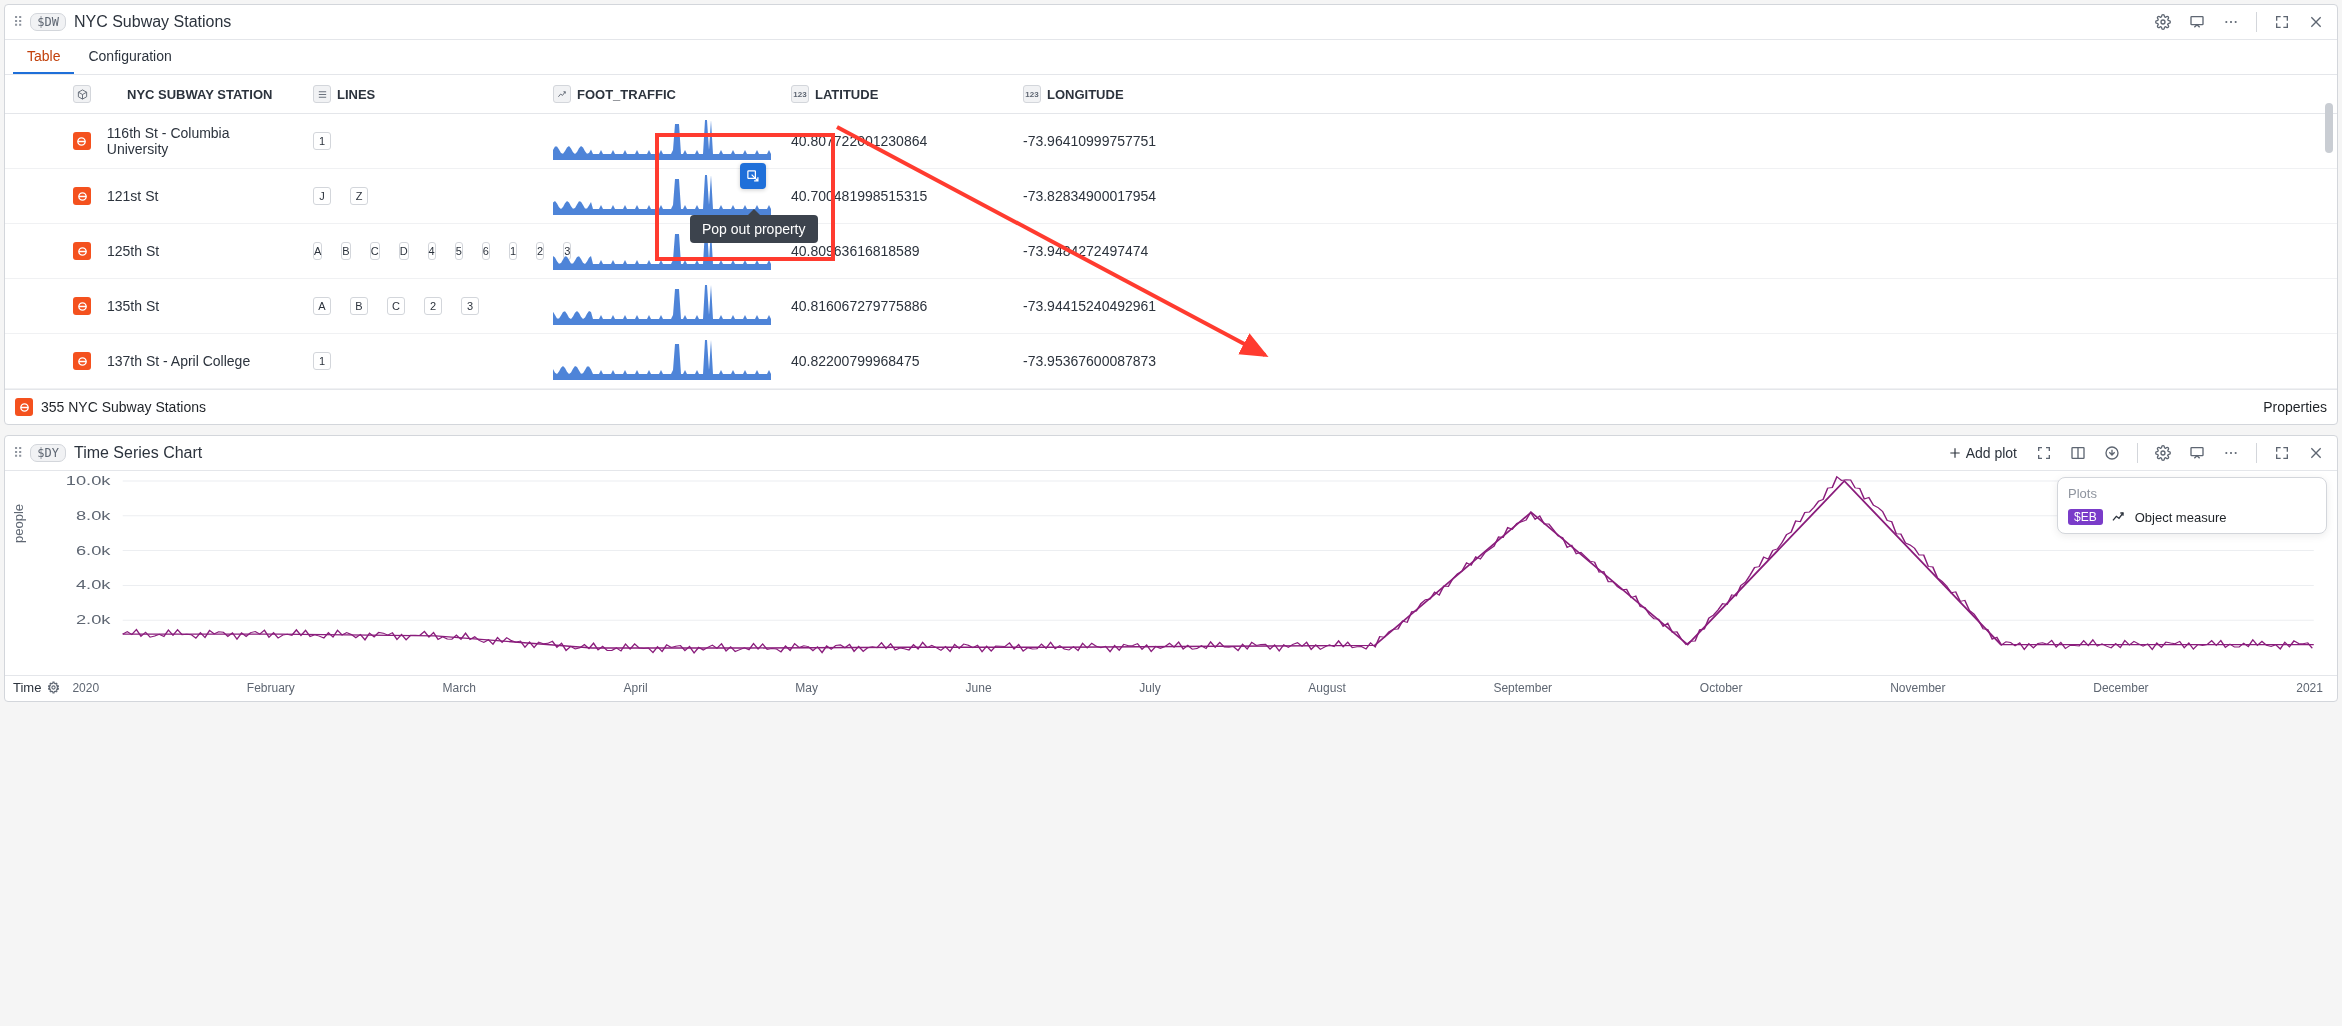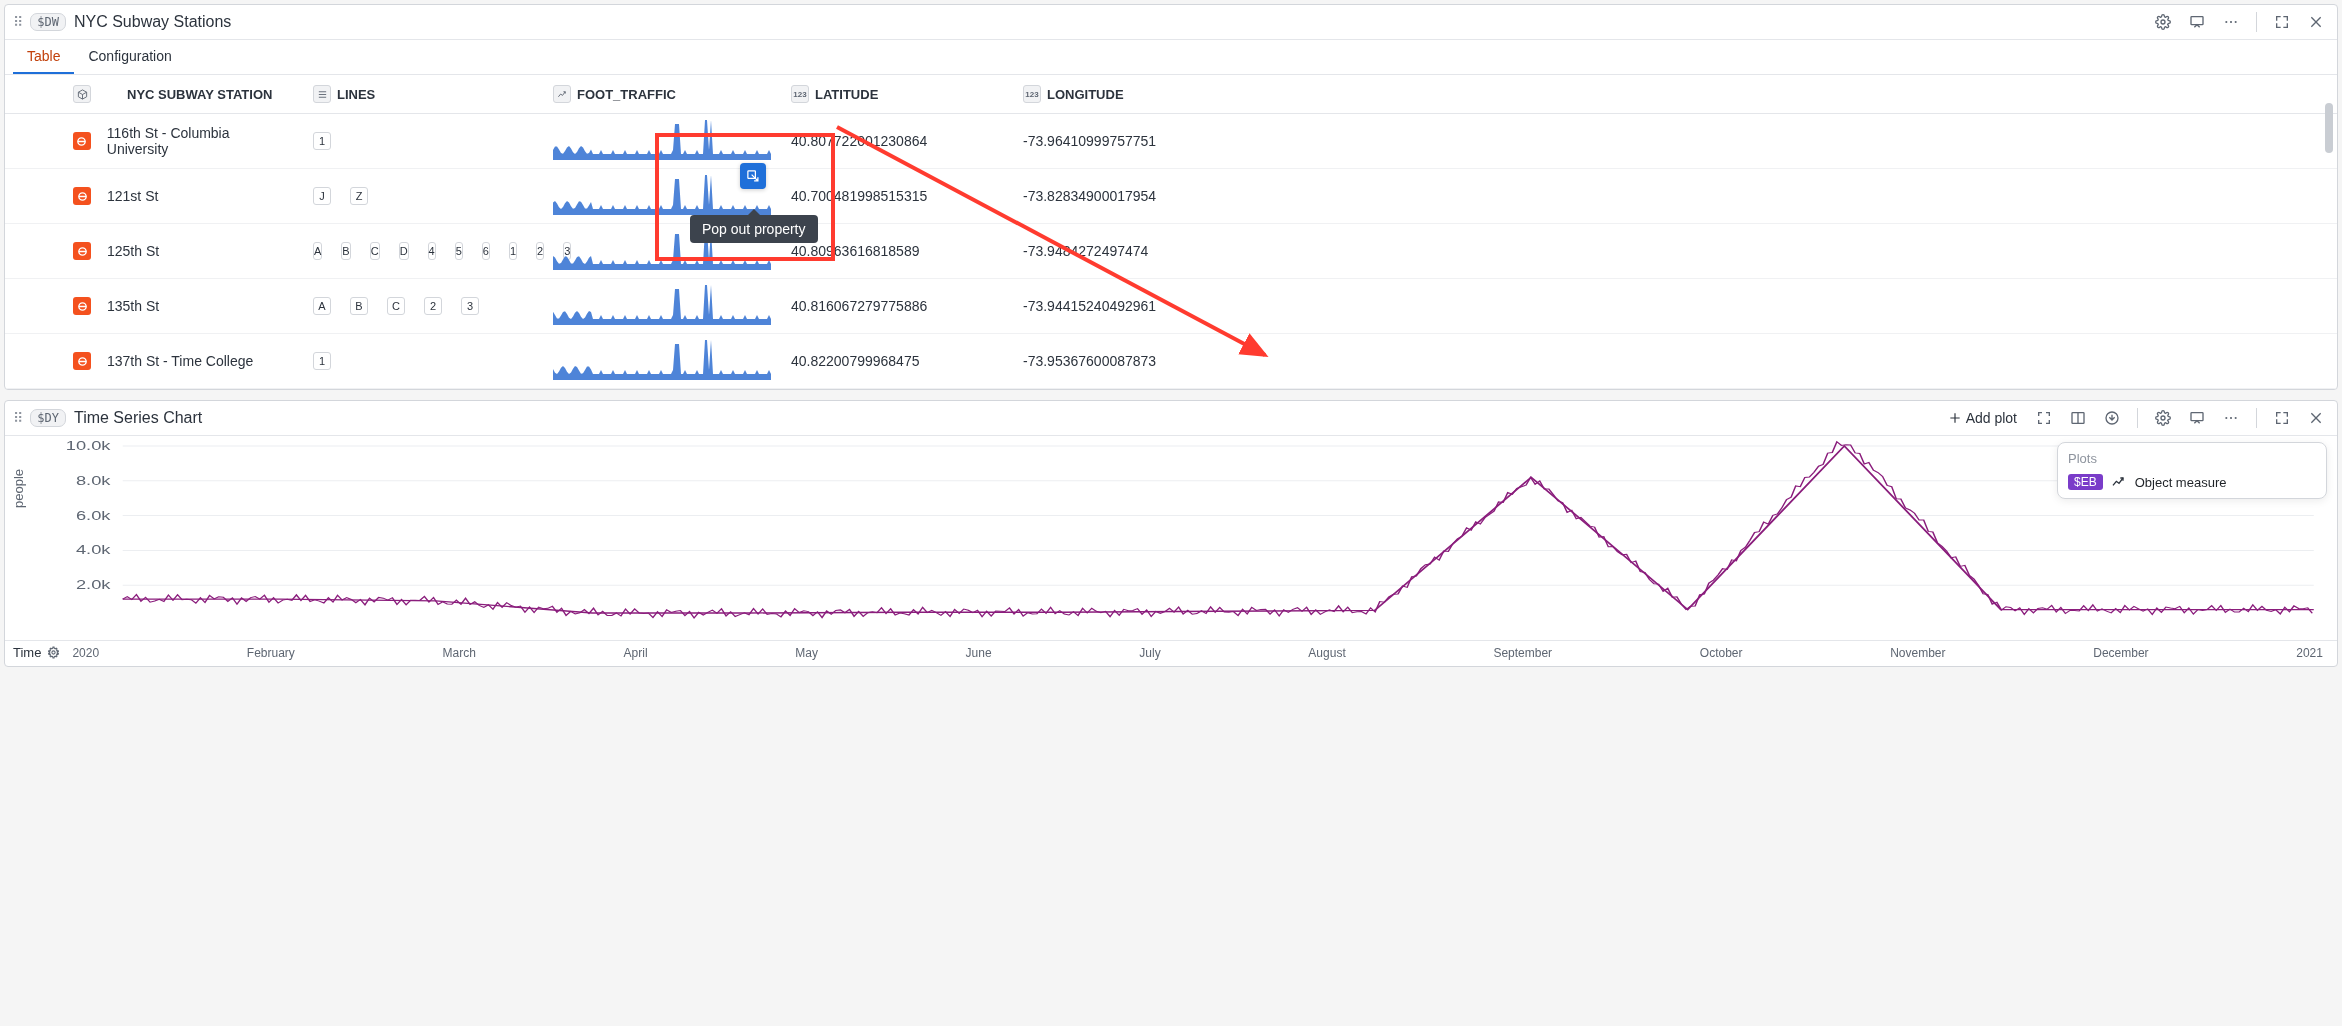--- a/index.html
+++ b/index.html
@@ -321,21 +321,21 @@
         <div class="row">
 
     <div class="td col-select"></div>
     <div class="td col-station">
       <span class="station-icon">
               <svg width="11" height="11" viewBox="0 0 24 24" fill="none" stroke="#fff" stroke-width="3">
                 <circle cx="12" cy="12" r="8"></circle>
                 <path d="M4 12h16"></path>
               </svg>
             </span>
-      <span>137th St - Time College</span>
+      <span>137th St - April College</span>
     </div>
     <div class="td col-lines">
             <span class="line-chip">1</span>
           </div>
     <div class="td col-traffic">
             <svg class="traffic-spark" viewBox="0 0 218 42">
               <path d="M0,40 L0,28.9 L2,32.7 L4,34.0 L6,31.6 L8,27.8 L10,26.0 L12,27.9 L14,31.7 L16,34.0 L18,32.6 L20,28.8 L22,26.1 L24,27.0 L26,30.6 L28,33.7 L30,33.3 L32,29.9 L34,26.6 L36,26.4 L38,29.5 L40,34.0 L42,34.0 L44,34.0 L46,34.0 L48,30.0 L50,34.0 L52,34.0 L54,34.0 L56,34.0 L58,34.0 L60,30.0 L62,34.0 L64,34.0 L66,34.0 L68,34.0 L70,34.0 L72,30.0 L74,34.0 L76,34.0 L78,34.0 L80,34.0 L82,34.0 L84,30.0 L86,34.0 L88,34.0 L90,34.0 L92,34.0 L94,34.0 L96,30.0 L98,34.0 L100,34.0 L102,34.0 L104,34.0 L106,34.0 L108,30.0 L110,34.0 L112,34.0 L114,34.0 L116,34.0 L118,34.0 L120,30.0 L122,4.0 L124,4.0 L126,4.0 L128,34.0 L130,34.0 L132,30.0 L134,34.0 L136,34.0 L138,34.0 L140,34.0 L142,34.0 L144,30.0 L146,34.0 L148,34.0 L150,34.0 L152,0.0 L154,0.0 L156,30.0 L158,0.0 L160,34.0 L162,34.0 L164,34.0 L166,34.0 L168,30.0 L170,34.0 L172,34.0 L174,34.0 L176,34.0 L178,34.0 L180,30.0 L182,34.0 L184,34.0 L186,34.0 L188,34.0 L190,34.0 L192,30.0 L194,34.0 L196,34.0 L198,34.0 L200,34.0 L202,34.0 L204,30.0 L206,34.0 L208,34.0 L210,34.0 L212,34.0 L214,34.0 L216,30.0 L218,34.0 L218,40 Z" fill="#2f6fd1" opacity="0.85"></path>
             </svg>
           </div>
     <div class="td col-lat">40.82200799968475</div>
@@ -351,20 +351,31 @@
     </div>
     <div class="tooltip" style="left:685px; top:140px;">Pop out property</div>
 
     <div class="highlight-box" style="left:650px; top:58px; width:180px; height:128px;"></div>
 
     <div class="scroll-track">
         <div class="scroll-thumb"></div>
       </div>
   </div>
 
+  <div class="panel-footer">
+    <span class="station-icon">
+      <svg width="11" height="11" viewBox="0 0 24 24" fill="none" stroke="#fff" stroke-width="3">
+          <circle cx="12" cy="12" r="8"></circle>
+          <path d="M4 12h16"></path>
+        </svg>
+    </span>
+    <span>355 NYC Subway Stations</span>
+    <div style="flex:1"></div>
+    <span>Properties</span>
+  </div>
 
   <svg class="arrow" style="left:830px; top:120px; width:440px; height:240px;" viewBox="0 0 440 240">
     <defs>
         <marker id="ah" markerWidth="8" markerHeight="8" refX="6" refY="3" orient="auto">
           <path d="M0,0 L7,3 L0,6 z" fill="#ff3b2f"></path>
         </marker>
       </defs>
     <line x1="2" y1="2" x2="430" y2="230" stroke="#ff3b2f" stroke-width="4" marker-end="url(#ah)"></line>
   </svg>
 </div>

